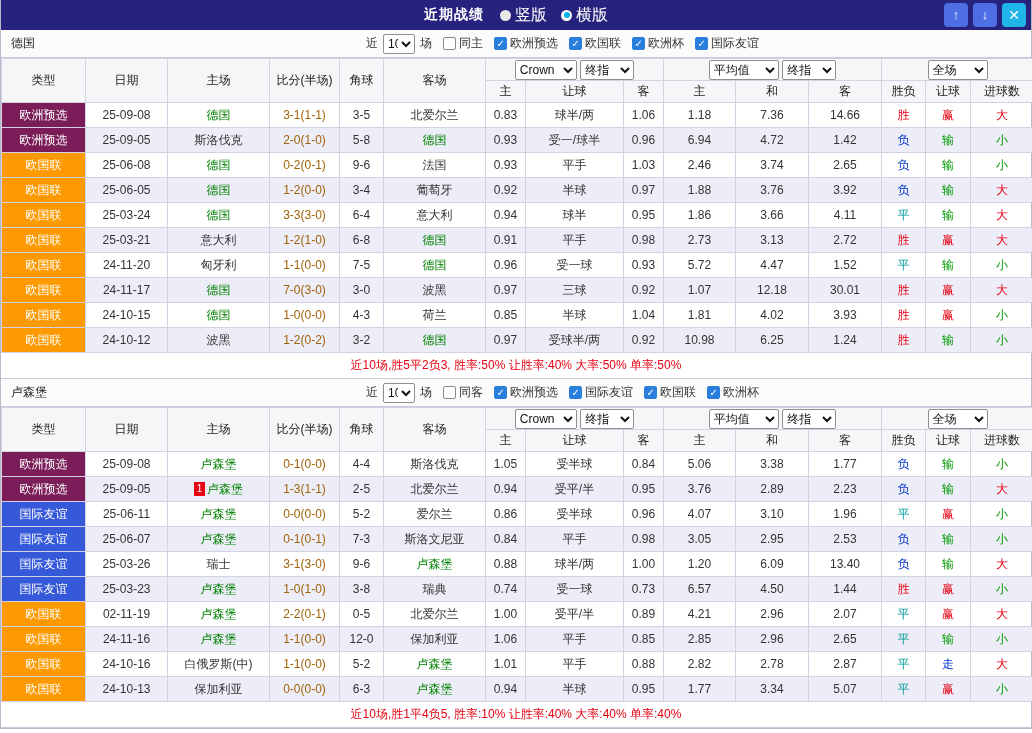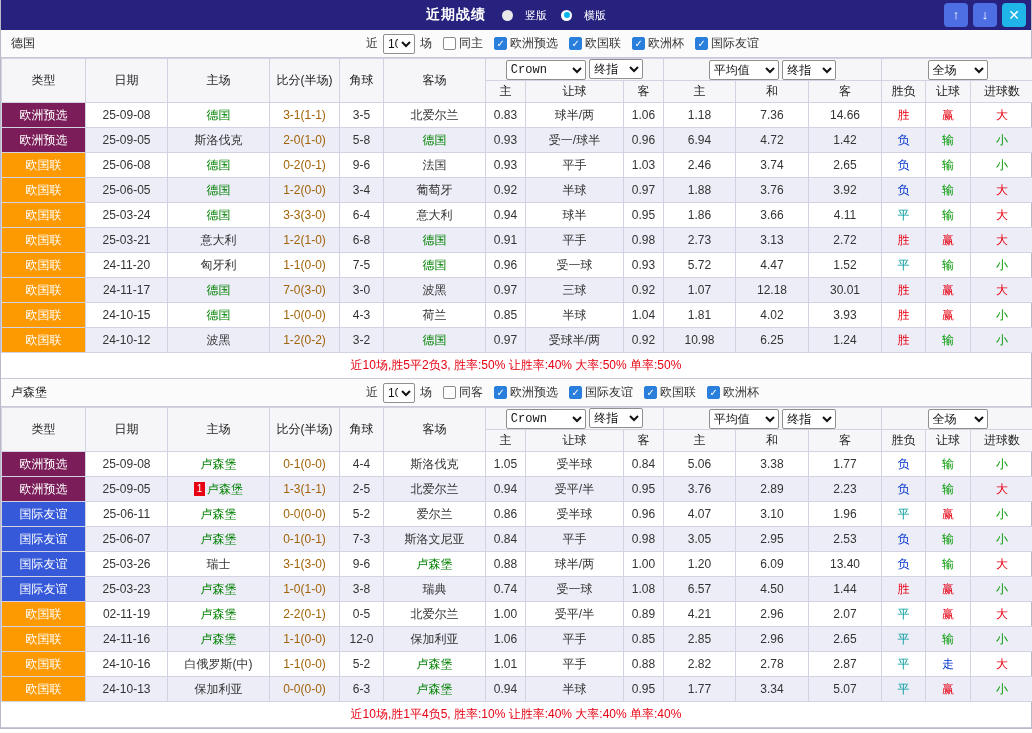--- a/index.html
+++ b/index.html
@@ -12,21 +12,21 @@
   }
   .app { width: 1032px; border: 1px solid #b9b9c9; border-top: none; }
 
   
   .topbar {
     height: 30px; background: #26227e; color: #fff;
     display: flex; align-items: center; justify-content: center; position: relative;
   }
   .topbar .title { font-size: 14px; font-weight: bold; letter-spacing: 1px; }
   .radio-group { display: flex; align-items: center; margin-left: 16px; gap: 14px; }
-  .radio { display: inline-flex; align-items: center; gap: 12px; cursor: pointer; font-size: 11px; }
+  .radio { display: inline-flex; align-items: center; gap: 4px; cursor: pointer; font-size: 16px; }
   .rdot { width: 11px; height: 11px; border-radius: 50%; background: #e8e8e8; display: inline-block; position: relative; }
   .rdot.on { background: #fff; }
   .rdot.on::after { content:""; position: absolute; left: 2.5px; top: 2.5px; width: 6px; height: 6px; border-radius: 50%; background: #00b4ef; }
   .topbar-buttons { position: absolute; right: 5px; top: 3px; display: flex; gap: 5px; }
   .tb-btn {
     width: 24px; height: 24px; border: none; border-radius: 4px;
     background: #4d6fe3; color: #fff; font-size: 13px; line-height: 22px;
     cursor: pointer; text-align: center; padding: 0;
   }
   .tb-btn.close { background: #1fb5e9; font-size: 14px; }
@@ -60,21 +60,21 @@
   .c-teal { color: #009999; }
   .card-badge {
     display: inline-block; background: #e60012; color: #fff; font-size: 10px;
     min-width: 11px; height: 14px; line-height: 14px; margin-right: 2px; padding: 0 1px; vertical-align: 1px;
   }
   select {
     font-size: 12px; height: 20px; border: 1px solid #8f8f8f; background: #fff;
     font-family: inherit; color: #111; border-radius: 2px;
   }
   .sel-count { width: 32px; }
-  .sel-book { width: 80px; font-family: Liberation Mono, monospace; }
+  .sel-book { width: 62px; }
   .sel-stage { width: 54px; }
   .sel-avg { width: 70px; }
   .sel-scope { width: 60px; }
 
   .summary {
     height: 26px; line-height: 25px; text-align: center;
     color: #e60012; background: #fff; border-bottom: 1px solid #c9c9d9;
   }
 </style>
 </head>
@@ -526,21 +526,21 @@
   </tr>
           <tr>
     <td class="badge-blue">国际友谊</td>
     <td>25-03-23</td>
     <td><span class="focus">卢森堡</span></td>
     <td class="score">1-0(1-0)</td>
     <td>3-8</td>
     <td><span>瑞典</span></td>
     <td>0.74</td>
     <td>受一球</td>
-    <td>1.08</td>
+    <td>0.73</td>
     <td>6.57</td>
     <td>4.50</td>
     <td>1.44</td>
     <td class="c-red">胜</td>
     <td class="c-red">赢</td>
     <td class="c-green">小</td>
   </tr>
           <tr>
     <td class="badge-orange">欧国联</td>
     <td>02-11-19</td>

